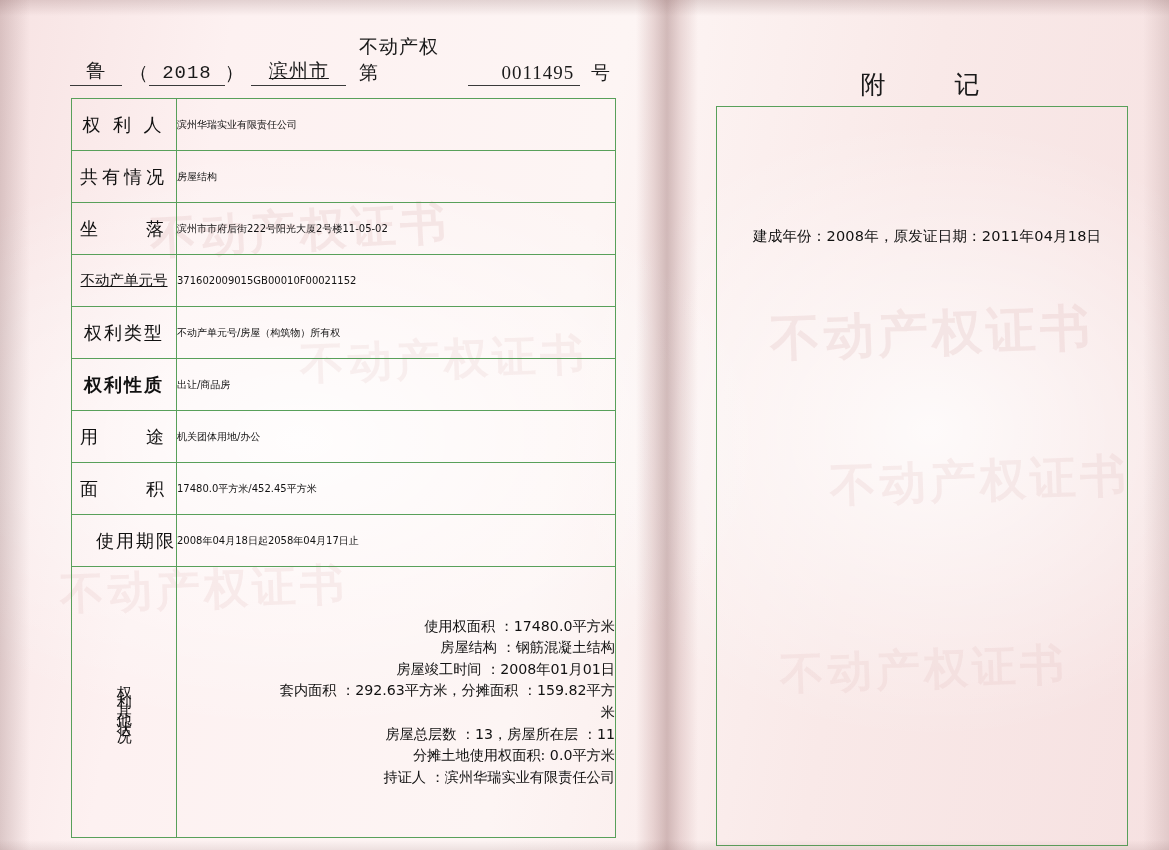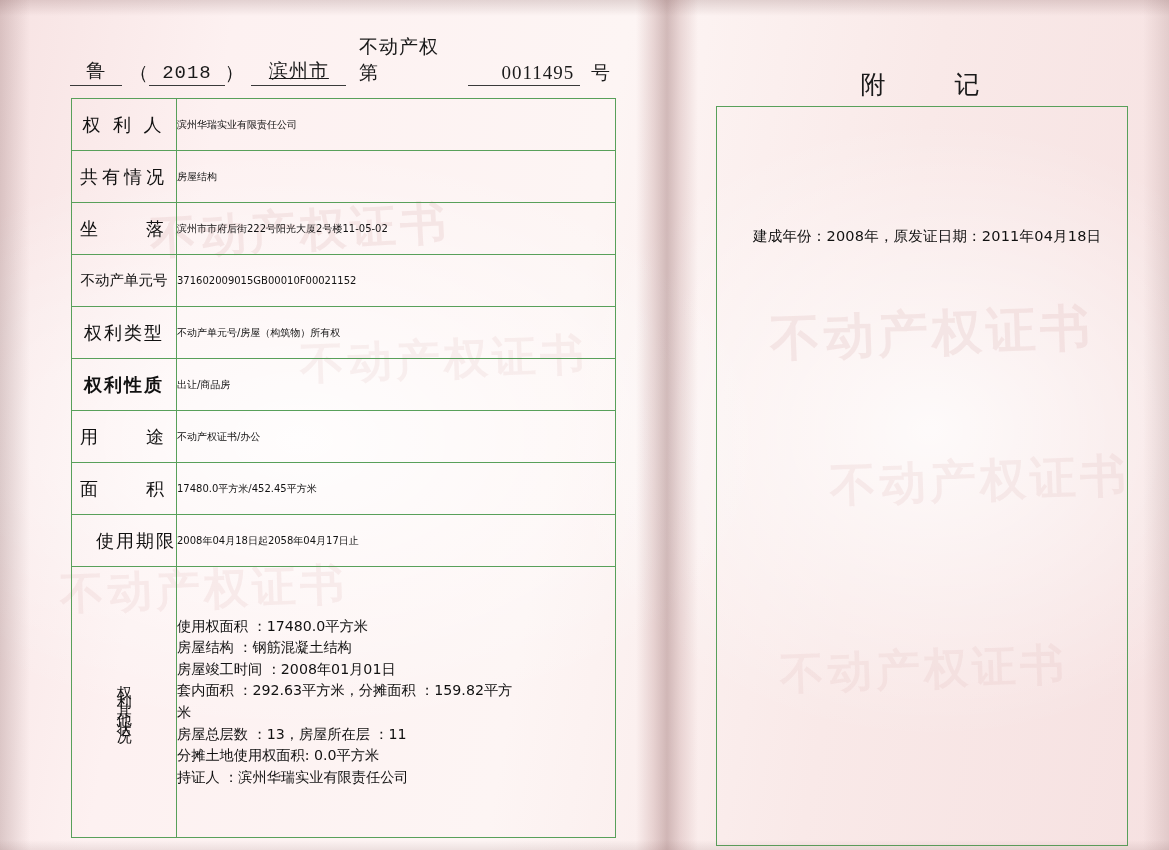--- a/index.html
+++ b/index.html
@@ -158,20 +158,21 @@
     text-orientation: upright;
     letter-spacing: 9px;
     display: inline-block;
     line-height: 1.1;
     font-size: 15px;
   }
   td.other-cell {
     padding: 16px 10px 16px 16px;
     vertical-align: top;
     height: 270px;
+    text-align: right;
   }
   .other-lines {
     font-family: "DejaVu Sans", "Liberation Sans", sans-serif;
     font-size: 14.2px;
     line-height: 1.52;
     color: #111;
     white-space: pre-wrap;
   }
 
   
@@ -256,34 +257,34 @@
       </tr>
       <tr>
         <td class="label-cell">共有情况</td>
         <td class="value-cell">房屋结构</td>
       </tr>
       <tr>
         <td class="label-cell">坐　　落</td>
         <td class="value-cell">滨州市市府后街222号阳光大厦2号楼11-05-02</td>
       </tr>
       <tr>
-        <td class="label-cell" style="letter-spacing:0px; font-size:14.5px;">不动产单元号</td>
+        <td class="label-cell" style="letter-spacing:0px; font-size:14.5px;text-decoration:underline;">不动产单元号</td>
         <td class="value-cell">371602009015GB00010F00021152</td>
       </tr>
       <tr>
         <td class="label-cell" style="letter-spacing:2px;">权利类型</td>
         <td class="value-cell">不动产单元号/房屋（构筑物）所有权</td>
       </tr>
       <tr>
         <td class="label-cell" style="letter-spacing:2px;font-weight:bold;">权利性质</td>
         <td class="value-cell">出让/商品房</td>
       </tr>
       <tr>
         <td class="label-cell">用　　途</td>
-        <td class="value-cell">不动产权证书/办公</td>
+        <td class="value-cell">机关团体用地/办公</td>
       </tr>
       <tr>
         <td class="label-cell">面　　积</td>
         <td class="value-cell">17480.0平方米/452.45平方米</td>
       </tr>
       <tr>
         <td class="label-cell" style="letter-spacing:2px;text-align:right;">使用期限</td>
         <td class="value-cell">2008年04月18日起2058年04月17日止</td>
       </tr>
       <tr>

